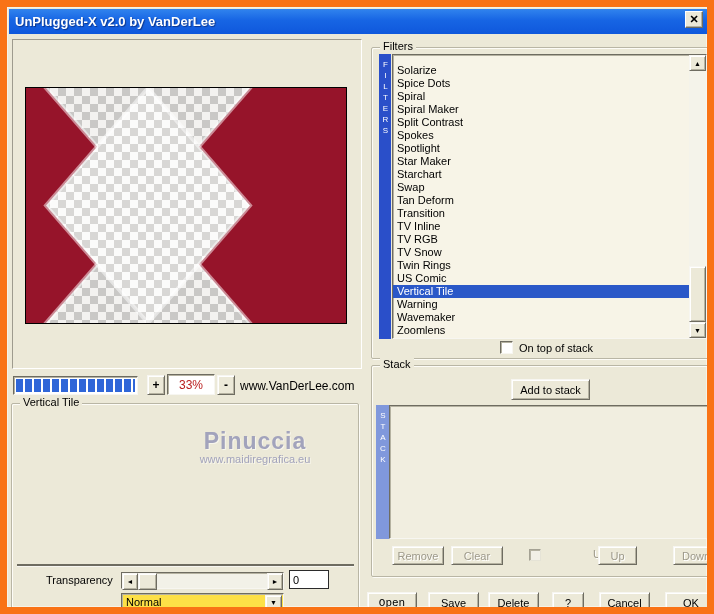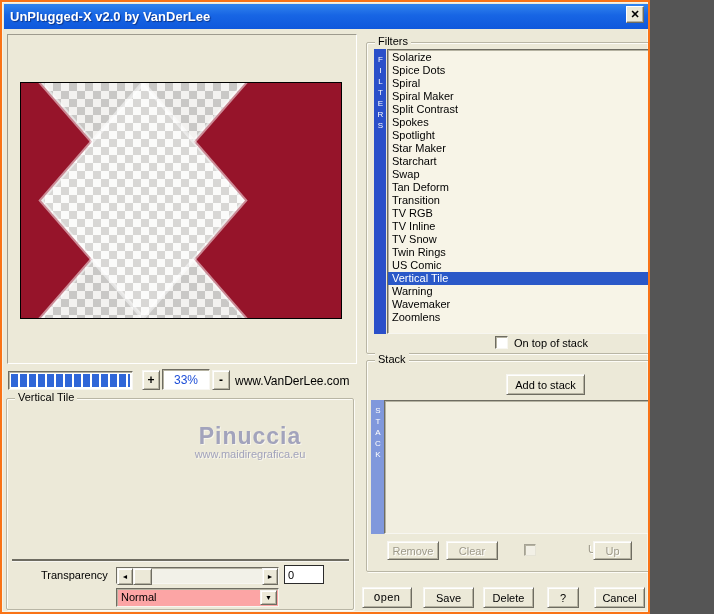--- a/index.html
+++ b/index.html
@@ -1,22 +1,22 @@
 <!DOCTYPE html>
 <html><head>
 <meta charset="utf-8">
 <style>
   html,body{margin:0;padding:0;background:#555;}
   *{box-sizing:border-box;}
   #win{
-    position:relative;width:650px;height:614px;
+    position:relative;width:714px;height:614px;
     background:#ECE9D8;
     font-family:"Liberation Sans",sans-serif;
     font-size:11px;color:#000;
-    border:2px solid #f97316;
+    border:7px solid #f97316;
     box-shadow:inset 0 0 0 1px #F5F3E8;
     overflow:hidden;
   }
   
   .titlebar{
     position:absolute;left:2px;top:2px;width:710px;height:25px;
     background:linear-gradient(to bottom,#3184EE 0%,#1765E4 45%,#0F58DC 100%);
     display:flex;align-items:center;
   }
   .titlebar .title{color:#FFF;font-weight:bold;font-size:13px;padding-left:6px;
@@ -72,21 +72,21 @@
     padding:2px;
   }
   .progress .fill{
     width:100%;height:100%;
     background:repeating-linear-gradient(90deg,#2F66D8 0 7px,#FFF 7px 9px);
   }
   .zoom-btn{width:18px;height:20px;top:368px;font-weight:bold;font-size:12px;}
   .pct{
     position:absolute;left:160px;top:367px;width:48px;height:21px;background:#FFF;
     display:flex;align-items:center;justify-content:center;
-    color:#1d4ed8;font-size:12px;
+    color:#b91c1c;font-size:12px;
   }
   .site{position:absolute;left:233px;top:372px;font-size:12px;}
   
   .wm1{position:absolute;left:168px;top:24px;width:150px;text-align:center;
     color:#A2A3BC;font-size:23px;font-weight:bold;letter-spacing:1px;
     text-shadow:1px 1px 0 #F8F6EC;}
   .wm2{position:absolute;left:148px;top:49px;width:190px;text-align:center;
     color:#A2A3BC;font-size:11px;text-shadow:1px 1px 0 #F8F6EC;}
   .divider{position:absolute;left:5px;top:160px;width:337px;height:2px;background:#6E6C61;
     box-shadow:0 1px 0 #F7F6F1;}
@@ -94,30 +94,30 @@
   .hscroll{position:absolute;left:109px;top:168px;width:163px;height:17px;
     background:#F2F1E8;}
   .hs-arrow{position:absolute;top:0;width:16px;height:17px;font-size:7px;}
   .hs-thumb{position:absolute;left:16px;top:0;width:19px;height:17px;}
   .val-input{
     position:absolute;left:277px;top:166px;width:40px;height:19px;background:#FFF;
     border:1px solid #2B2B2B;font-family:"Liberation Sans",sans-serif;
     font-size:11px;padding:1px 3px;
   }
   .combo{
-    position:absolute;left:109px;top:189px;width:163px;height:19px;background:#fca5a5;
+    position:absolute;left:109px;top:189px;width:163px;height:19px;background:#fde047;
   }
   .combo .cval{position:absolute;left:4px;top:2px;}
   .combo .cbtn{position:absolute;right:1px;top:1px;width:17px;height:15px;font-size:7px;}
   
   .side-bar{position:absolute;background:#2A4FC9;}
   .listbox{
     position:absolute;background:#F7F4E7;display:flex;overflow:hidden;
   }
-  .list-items{flex:1 1 auto;overflow:hidden;padding-top:1px;}
+  .list-items{flex:1 1 auto;overflow:hidden;padding-top:9px;}
   .list-item{height:13px;line-height:13px;padding-left:4px;white-space:nowrap;}
   .list-item.selected{background:#2A58C8;color:#FFF;}
   .vscroll{flex:0 0 17px;position:relative;background:#F4F3EA;}
   .vs-btn{position:absolute;left:0;width:17px;height:16px;font-size:7px;}
   .vs-thumb{position:absolute;left:0;width:17px;}
   
   .stack-bar{position:absolute;background:#8098DC;}
   .stack-list{position:absolute;background:#F1EEE0;}
   .cb-label{position:absolute;}
   .cb-label.disabled{color:#9D998A;text-shadow:1px 1px 0 #FFF;}
@@ -207,22 +207,22 @@
           <div class="list-item">Spiral</div>
           <div class="list-item">Spiral Maker</div>
           <div class="list-item">Split Contrast</div>
           <div class="list-item">Spokes</div>
           <div class="list-item">Spotlight</div>
           <div class="list-item">Star Maker</div>
           <div class="list-item">Starchart</div>
           <div class="list-item">Swap</div>
           <div class="list-item">Tan Deform</div>
           <div class="list-item">Transition</div>
+          <div class="list-item">TV Inline</div>
           <div class="list-item">TV RGB</div>
-          <div class="list-item">TV Inline</div>
           <div class="list-item">TV Snow</div>
           <div class="list-item">Twin Rings</div>
           <div class="list-item">US Comic</div>
           <div class="list-item selected">Vertical Tile</div>
           <div class="list-item">Warning</div>
           <div class="list-item">Wavemaker</div>
           <div class="list-item">Zoomlens</div>
         </div>
       <div class="vscroll">
         <button class="btn vs-btn" style="top:0;">

